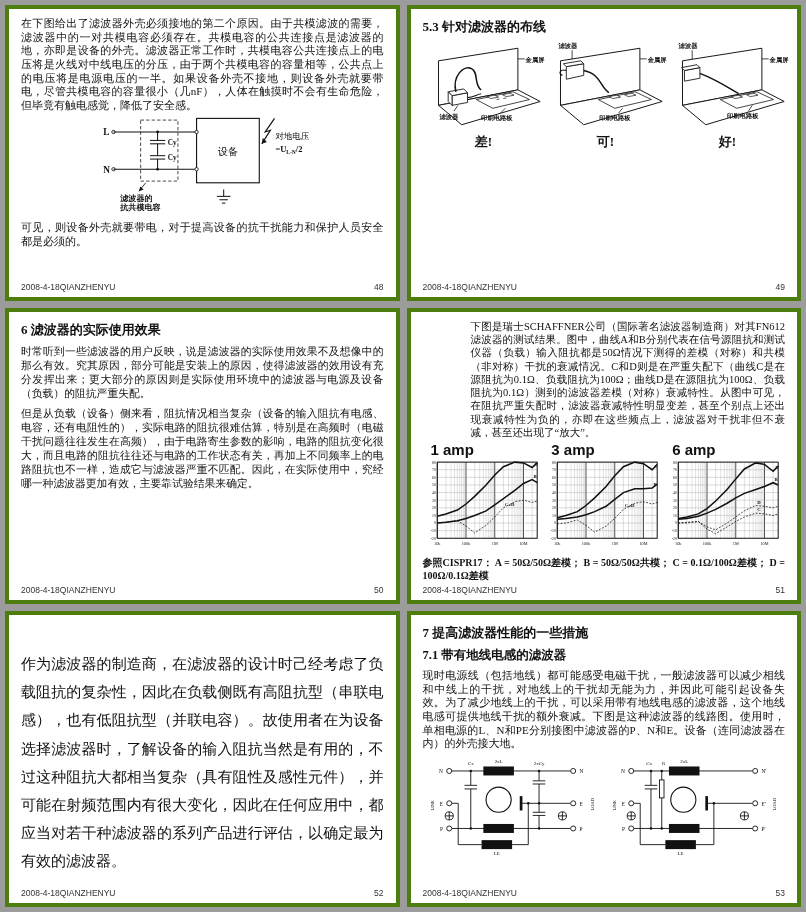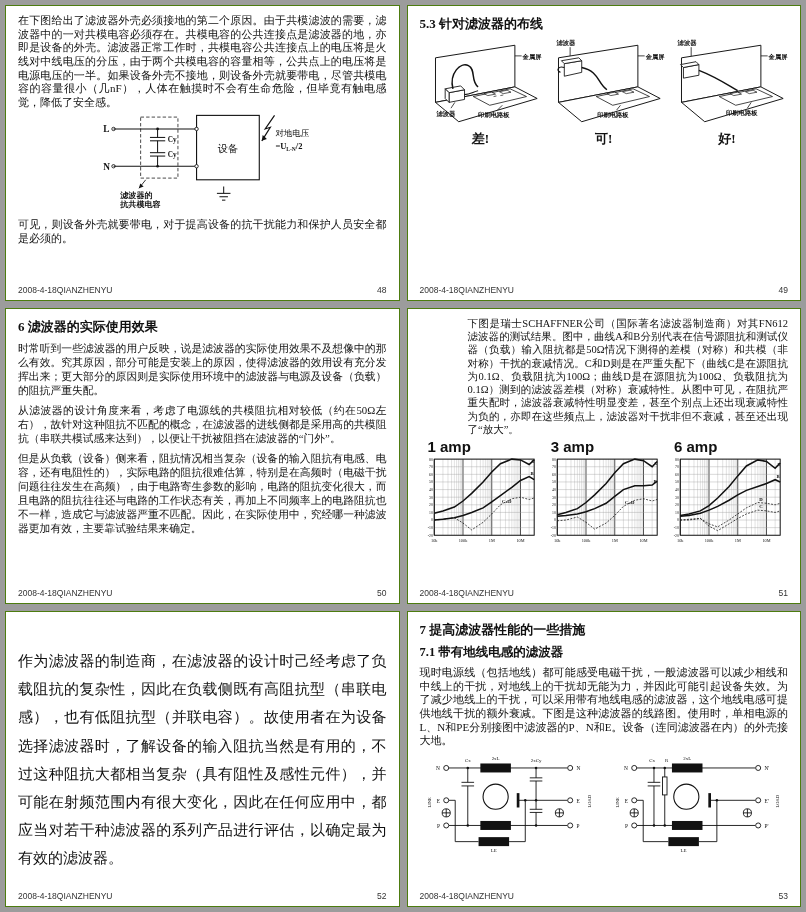--- a/index.html
+++ b/index.html
@@ -1,19 +1,19 @@
 <!DOCTYPE html>
 <html><head>
 <meta charset="utf-8">
 <style>
   html,body{margin:0;padding:0;}
   body{width:806px;height:912px;background:#9c9c9c;font-family:"Liberation Serif",serif;}
   .sheet{width:806px;height:912px;box-sizing:border-box;padding:5px;display:grid;
          grid-template-columns:1fr 1fr;grid-template-rows:1fr 1fr 1fr;gap:7px;background:#9c9c9c;}
-  .slide{background:#fff;border:1px solid #4d7c0f;position:relative;box-sizing:border-box;
+  .slide{background:#fff;border:4px solid #4d7c0f;position:relative;box-sizing:border-box;
          padding:8px 12px 20px 12px;overflow:hidden;color:#111;}
   .body{font-size:11px;line-height:1.24;text-align:justify;}
   .h1{font-size:13px;font-weight:bold;margin:1px 0 5px 0;}
   .h2{font-size:12.5px;font-weight:bold;margin:3px 0 5px 0;}
   .para{margin:0 0 6px 0;}
   .footer{position:absolute;left:12px;right:12px;bottom:5px;display:flex;align-items:baseline;
           font-family:"Liberation Sans",sans-serif;font-size:8.5px;color:#333;}
   .footer .fc{flex:1;text-align:left;}
   .diagram-wrap{text-align:center;margin:3px 0 2px 0;}
   svg text{font-family:"Liberation Serif",serif;fill:#111;}
@@ -176,21 +176,20 @@
       <span>2008-4-18</span>
       <span class="fc">QIANZHENYU</span>
       <span>49</span>
     </div>
   </div>
 
   <div class="slide">
     <div class="h1">6  滤波器的实际使用效果</div>
     <div class="body" style="font-size:10.8px;line-height:1.3;">
       <p class="para">时常听到一些滤波器的用户反映，说是滤波器的实际使用效果不及想像中的那么有效。究其原因，部分可能是安装上的原因，使得滤波器的效用设有充分发挥出来；更大部分的原因则是实际使用环境中的滤波器与电源及设备（负载）的阻抗严重失配。</p>
-      <p class="para">从滤波器的设计角度来看，考虑了电源线的共模阻抗相对较低（约在50Ω左右），故针对这种阻抗不匹配的概念，在滤波器的进线侧都是采用高的共模阻抗（串联共模试感来达到），以便让干扰被阻挡在滤波器的“门外”。</p>
       <p class="para">但是从负载（设备）侧来看，阻抗情况相当复杂（设备的输入阻抗有电感、电容，还有电阻性的），实际电路的阻抗很难估算，特别是在高频时（电磁干扰问题往往发生在高频），由于电路寄生参数的影响，电路的阻抗变化很大，而且电路的阻抗往往还与电路的工作状态有关，再加上不同频率上的电路阻抗也不一样，造成它与滤波器严重不匹配。因此，在实际使用中，究经哪一种滤波器更加有效，主要靠试验结果来确定。</p>
     </div>
     <div class="footer">
       <span>2008-4-18</span>
       <span class="fc">QIANZHENYU</span>
       <span>50</span>
     </div>
   </div>
 
   <div class="slide">
@@ -396,20 +395,21 @@
             <text x="116.2" y="11.6" font-size="5" font-weight="bold" fill="#111">A</text>
             <polyline points="15.0,64.0 24.1,63.2 36.1,60.8 45.2,57.6 54.3,53.6 66.3,47.2 75.4,41.6 84.5,36.8 96.5,32.8 105.6,29.6 114.7,25.6 120.0,28.0" fill="none" stroke="#111" stroke-width="1.6"></polyline>
             <text x="116.2" y="23.6" font-size="5" font-weight="bold" fill="#111">B</text>
             <polyline points="15.0,68.0 24.1,67.2 36.1,66.4 45.2,72.0 54.3,75.2 66.3,68.0 75.4,61.6 84.5,55.2 96.5,49.6 105.6,50.4 114.7,52.0 120.0,50.4" fill="none" stroke="#111" stroke-width="0.8" stroke-dasharray="2,1.5"></polyline>
             <text x="98.0" y="47.6" font-size="5" font-weight="bold" fill="#111">D</text>
             <polyline points="15.0,68.0 24.1,68.0 36.1,66.4 45.2,74.4 54.3,79.2 66.3,72.0 75.4,66.4 84.5,61.6 96.5,57.6 105.6,58.4 114.7,60.0 120.0,58.4" fill="none" stroke="#111" stroke-width="0.8" stroke-dasharray="2,1.5"></polyline>
             <text x="98.0" y="55.6" font-size="5" font-weight="bold" fill="#111">C</text>
           </svg>
       </div>
     </div>
+    <div class="chart-note">参照CISPR17：  A = 50Ω/50Ω差模；  B = 50Ω/50Ω共模；  C = 0.1Ω/100Ω差模；  D = 100Ω/0.1Ω差模</div>
     <div class="footer">
       <span>2008-4-18</span>
       <span class="fc">QIANZHENYU</span>
       <span>51</span>
     </div>
   </div>
 
   <div class="slide">
     <div class="s5-body">作为滤波器的制造商，在滤波器的设计时己经考虑了负载阻抗的复杂性，因此在负载侧既有高阻抗型（串联电感），也有低阻抗型（并联电容）。故使用者在为设备选择滤波器时，了解设备的输入阻抗当然是有用的，不过这种阻抗大都相当复杂（具有阻性及感性元件），并可能在射频范围内有很大变化，因此在任何应用中，都应当对若干种滤波器的系列产品进行评估，以确定最为有效的滤波器。</div>
     <div class="footer">

